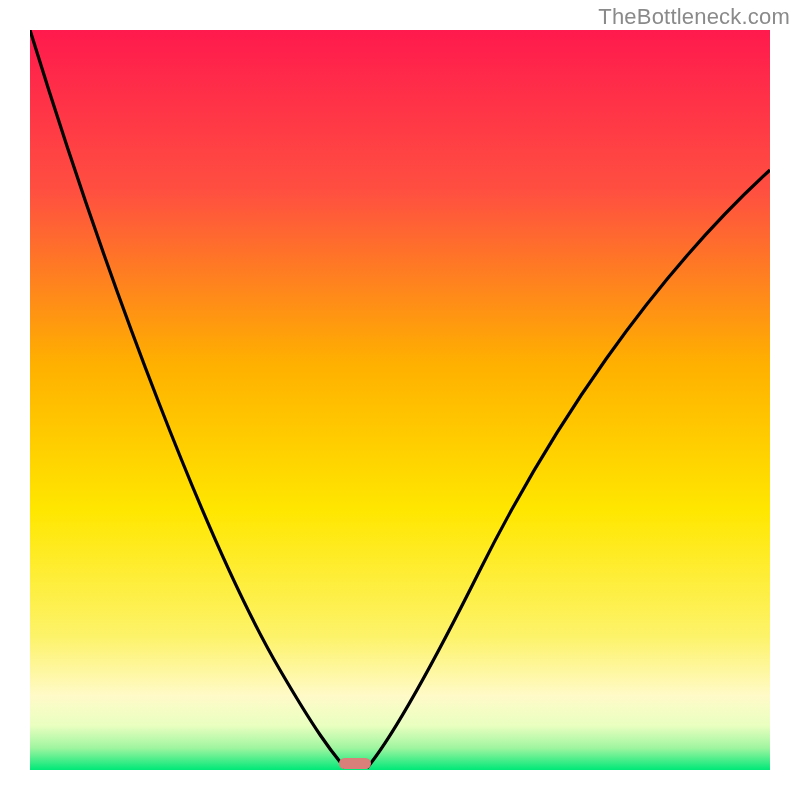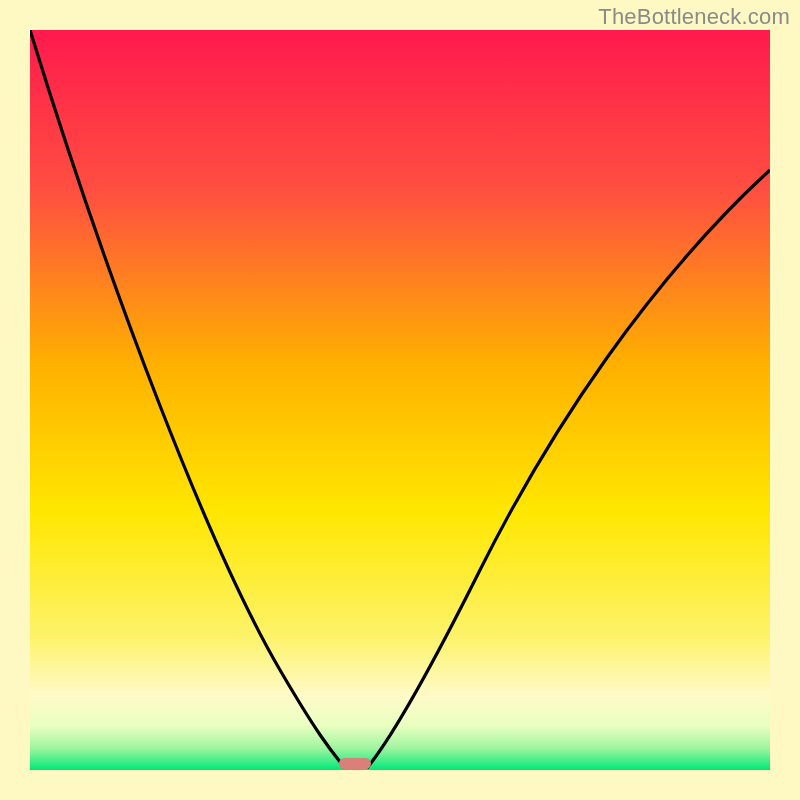--- a/index.html
+++ b/index.html
@@ -9,21 +9,21 @@
     height: 800px;
     background: #000;
     overflow: hidden;
   }
   .frame {
     position: absolute;
     left: 0;
     top: 0;
     width: 800px;
     height: 800px;
-    background: #fef9c3;
+    background: #ffffff;
   }
   .plot-area {
     position: absolute;
     left: 30px;
     top: 30px;
     width: 740px;
     height: 740px;
     overflow: hidden;
   }
   .gradient {

